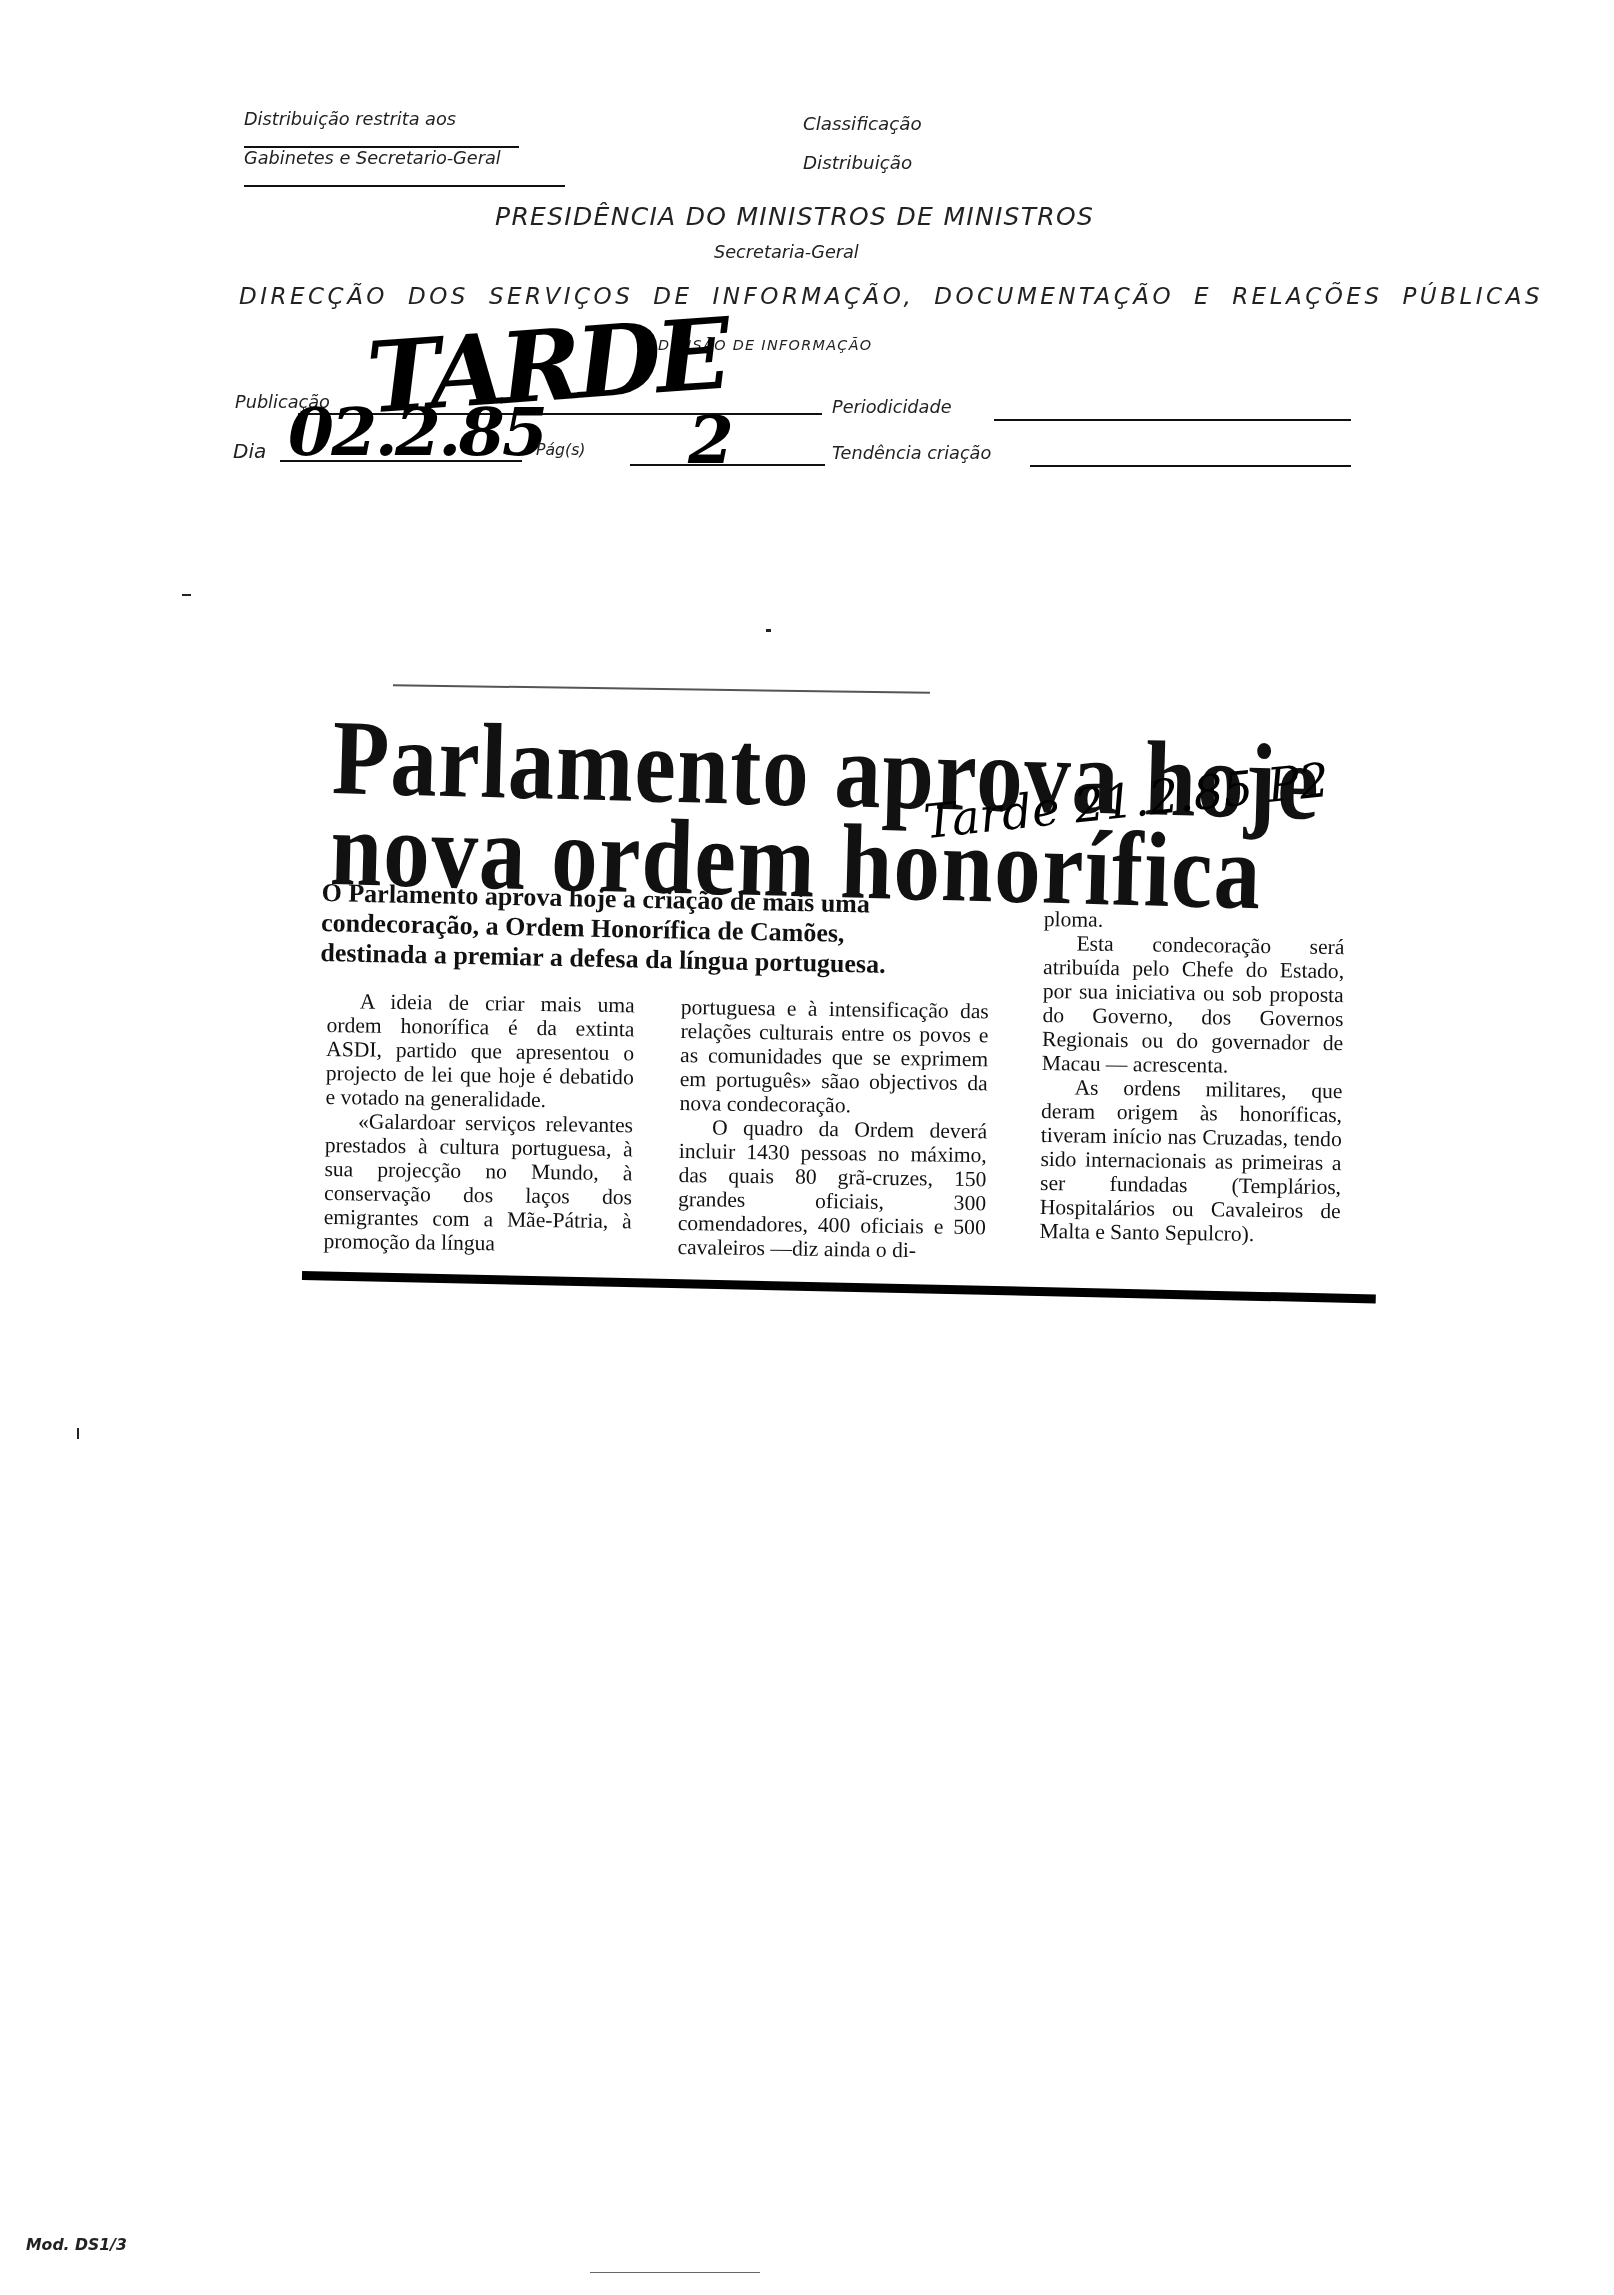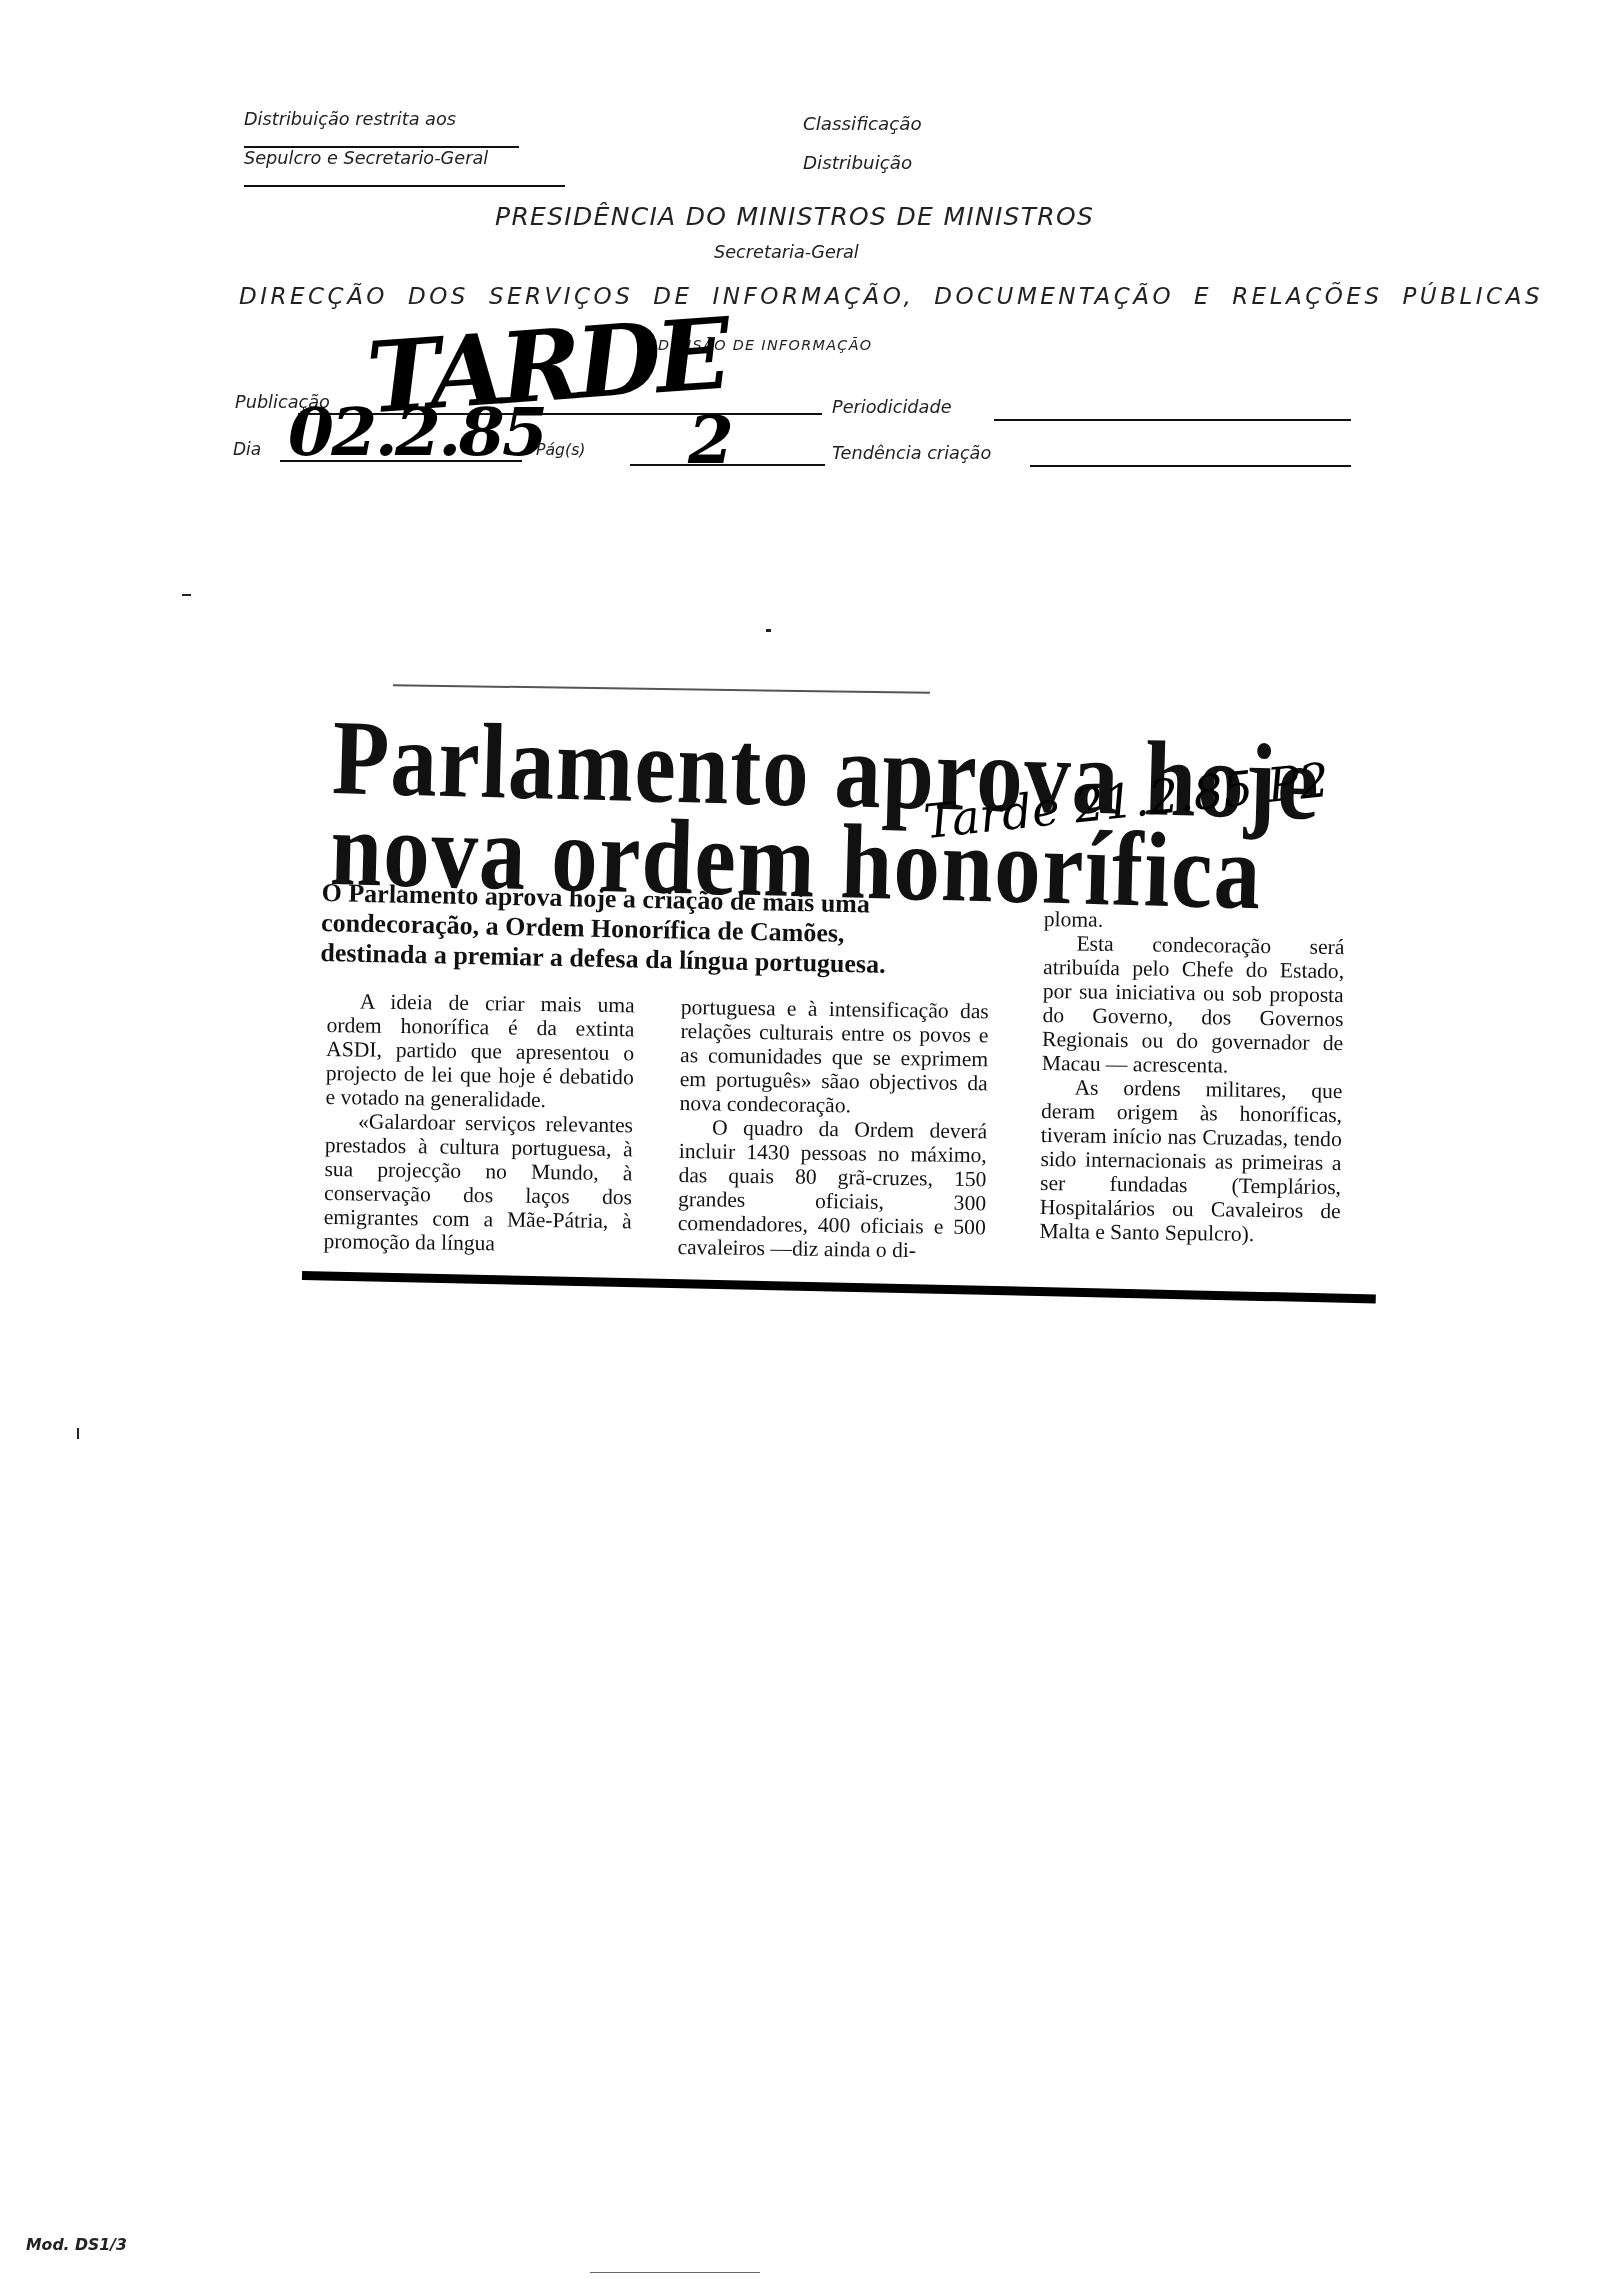--- a/index.html
+++ b/index.html
@@ -16,35 +16,35 @@
   .col { font-family: "Liberation Serif", serif; font-size: 21.6px; line-height: 24px; text-align: justify; width: 308px; }
   .col p { margin: 0; text-indent: 33px; }
   .col p.cont { text-indent: 0; }
   .rule-thick { position: absolute; background: #000; height: 9.2px; transform-origin: left center; }
   .speck { position: absolute; background: #222; }
 </style>
 </head>
 <body>
 
 <div class="abs form italic uline" style="left:244px; top:109px; font-size:17.7px; width:275px;">Distribuição restrita aos</div>
-<div class="abs form italic uline" style="left:244px; top:148px; font-size:17.7px; width:321px;">Sepulcro e Secretario-Geral</div>
+<div class="abs form italic uline" style="left:244px; top:148px; font-size:17.7px; width:321px;">Gabinetes e Secretario-Geral</div>
 
 <div class="abs form" style="left:803px; top:113px; font-size:18.3px;">Classificação</div>
 <div class="abs form" style="left:803px; top:152px; font-size:18.3px;">Distribuição</div>
 
 <div class="abs form" style="left:495px; top:202px; font-size:25px; letter-spacing:1.3px;">PRESIDÊNCIA DO MINISTROS DE MINISTROS</div>
 <div class="abs form" style="left:714px; top:242px; font-size:17.7px;">Secretaria-Geral</div>
 <div class="abs form" style="left:239px; top:283px; font-size:23px; letter-spacing:3.5px; word-spacing:9.2px; white-space:nowrap;">DIRECÇÃO DOS SERVIÇOS DE INFORMAÇÃO, DOCUMENTAÇÃO E RELAÇÕES PÚBLICAS</div>
 <div class="abs form" style="left:658px; top:337px; font-size:14.4px; letter-spacing:1.3px;">DIVISÃO DE INFORMAÇÃO</div>
 
 <div class="abs form" style="left:235px; top:392px; font-size:17.7px;">Publicação</div>
 <div class="field-line" style="left:298px; top:413px; width:524px;"></div>
 <div class="abs hand" style="left:367px; top:308px; font-size:98px; letter-spacing:-5.2px; transform:rotate(-4deg);">TARDE</div>
 
-<div class="abs form" style="left:233px; top:439px; font-size:17px;">Dia</div>
+<div class="abs form" style="left:233px; top:439px; font-size:20px;">Dia</div>
 <div class="field-line" style="left:280px; top:460px; width:242px;"></div>
 <div class="abs hand" style="left:288px; top:393px; font-size:66px; letter-spacing:-2.6px;">02.2.85</div>
 
 <div class="abs form" style="left:536px; top:440px; font-size:15.7px;">Pág(s)</div>
 <div class="field-line" style="left:630px; top:464px; width:195px;"></div>
 <div class="abs hand" style="left:688px; top:401px; font-size:66px;">2</div>
 
 <div class="abs form" style="left:832px; top:397px; font-size:17.7px;text-align:center;">Periodicidade</div>
 <div class="field-line" style="left:994px; top:419px; width:357px;"></div>
 

